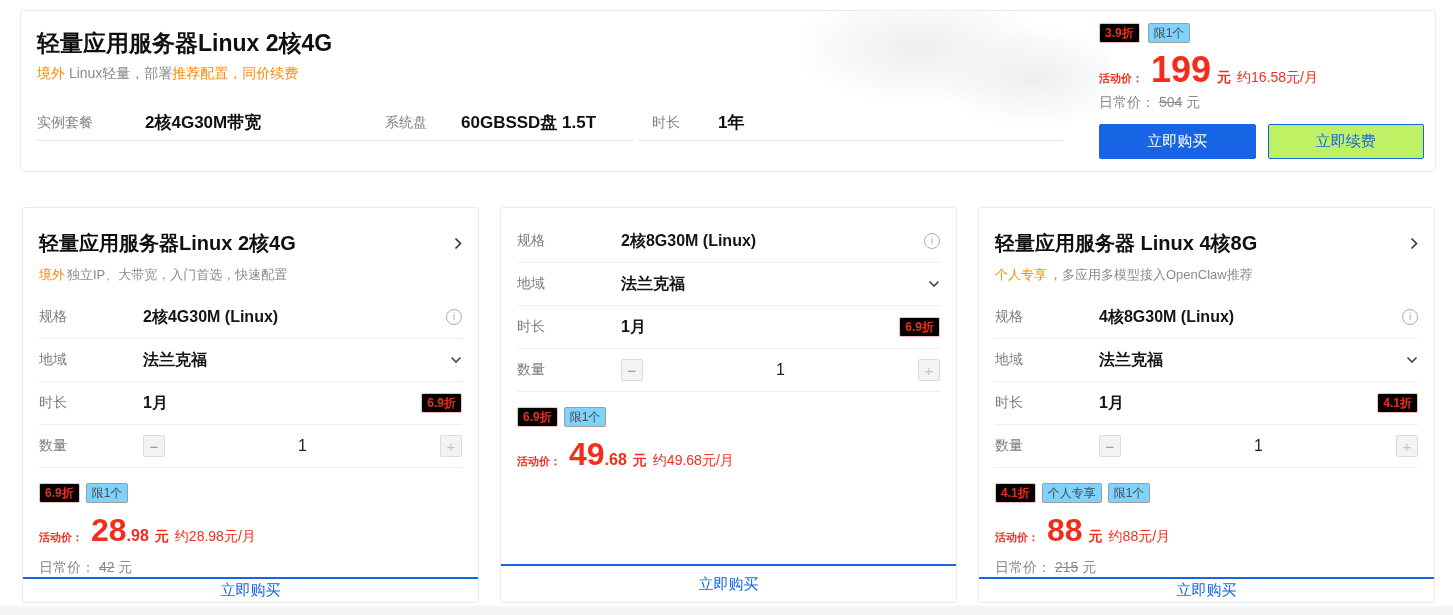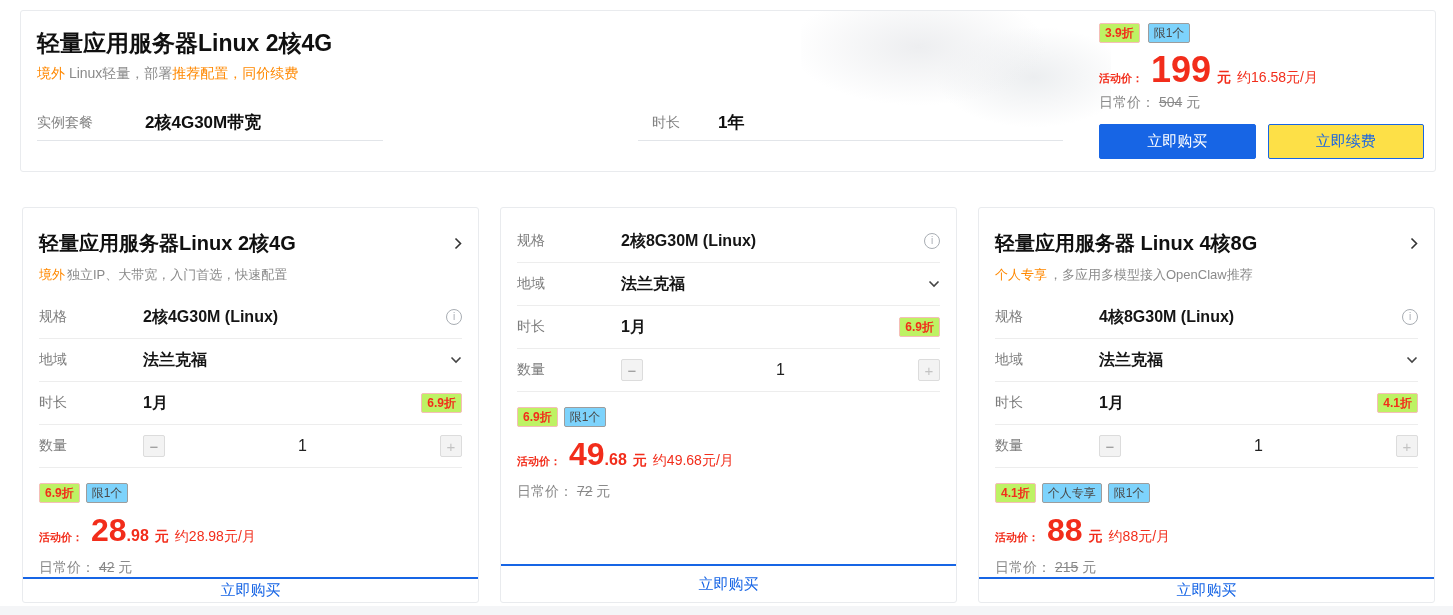--- a/index.html
+++ b/index.html
@@ -37,33 +37,33 @@
   .f-group.g3 { left: 617px; width: 425px; }
   .f-label { font-size: 14px; color: #828282; flex-shrink: 0; }
   .g1 .f-label { width: 108px; }
   .g2 .f-label { margin-left: 14px; width: 76px; }
   .g3 .f-label { margin-left: 14px; width: 66px; }
   .f-value { font-size: 17px; font-weight: 700; color: #101010; }
 
   .fp { position: absolute; left: 1078px; top: 12px; width: 325px; }
   .fp-badges { display: flex; gap: 8px; }
   .badge { display: inline-block; font-size: 12px; line-height: 18px; padding: 0 5px; border: 1px solid; border-radius: 2px; white-space: nowrap; }
-  .badge-red  { color: var(--red); border-color: #f5beb8; background: #bef264; font-weight: 700; }
+  .badge-red  { color: var(--red); border-color: #f5beb8; background: #000000; font-weight: 700; }
   .badge-gray { color: #4a4a4a; border-color: #9d9d9d; background: #7dd3fc; }
   .fp-price { margin-top: 9px; display: flex; align-items: baseline; color: var(--red); }
   .p-label { font-size: 11px; font-weight: 700; }
   .fp-price .p-int { font-size: 36px; font-weight: 700; line-height: 1; margin-left: 8px; }
   .p-unit { font-size: 14px; font-weight: 700; margin-left: 6px; }
   .p-approx { font-size: 14px; margin-left: 6px; }
   .daily { margin-top: 6px; font-size: 14px; color: #8a8a8a; }
   .daily .strike { text-decoration: line-through; }
   .fp-buttons { margin-top: 12px; display: flex; gap: 12px; }
   .btn { flex: 1; height: 35px; font-size: 15px; border-radius: 2px; cursor: pointer; font-family: inherit; }
   .btn-primary { background: var(--blue); color: #fff; border: 1px solid var(--blue); }
-  .btn-outline { background: #fde047; color: var(--blue); border: 1px solid var(--blue); }
+  .btn-outline { background: #bef264; color: var(--blue); border: 1px solid var(--blue); }
 
   
   .cards { position: absolute; left: 22px; top: 207px; width: 1413px; display: flex; gap: 21px; }
   .card {
     flex: 1; height: 396px; background: #fff;
     border: 1px solid #e9ebee; border-radius: 3px;
     display: flex; flex-direction: column;
   }
   .card-head { padding: 22px 16px 0; }
   .title-row { display: flex; align-items: center; justify-content: space-between; }
@@ -118,20 +118,24 @@
 
   <div class="featured-sub">
     <span class="tag-orange">境外</span>
     <span class="mid">Linux轻量，部署</span><span class="tag-orange">推荐配置，同价续费</span>
   </div>
 
   <div class="f-group g1">
     <span class="f-label">实例套餐</span>
     <span class="f-value">2核4G30M带宽</span>
   </div>
+  <div class="f-group g2">
+    <span class="f-label">系统盘</span>
+    <span class="f-value">60GBSSD盘 1.5T</span>
+  </div>
   <div class="f-group g3">
     <span class="f-label">时长</span>
     <span class="f-value">1年</span>
   </div>
 
   <div class="fp">
     <div class="fp-badges">
       <span class="badge badge-red">3.9折</span>
       <span class="badge badge-gray">限1个</span>
     </div>
@@ -259,25 +263,20 @@
       <span class="badge badge-red">6.9折</span>
       <span class="badge badge-gray">限1个</span>
     </div>
     <div class="cprice">
       <span class="p-label">活动价：</span>
       <span class="p-int">49</span>
       <span class="p-dec">.68</span>
       <span class="p-unit">元</span>
       <span class="p-approx">约49.68元/月</span>
     </div>
-    <div class="cdaily daily">
-      <span>日常价：</span>
-      <span class="strike">72</span>
-      <span>元</span>
-    </div>
     <div class="card-footer">立即购买</div>
   </div>
 
   <div class="card">
     <div class="card-head">
       <div class="title-row">
         <span class="card-title">轻量应用服务器 Linux 4核8G</span>
         <span class="chev-right">
           <svg width="8" height="13" viewBox="0 0 8 13">
               <polyline points="1.5,1.5 6.5,6.5 1.5,11.5" fill="none" stroke="#333" stroke-width="1.6"></polyline>

